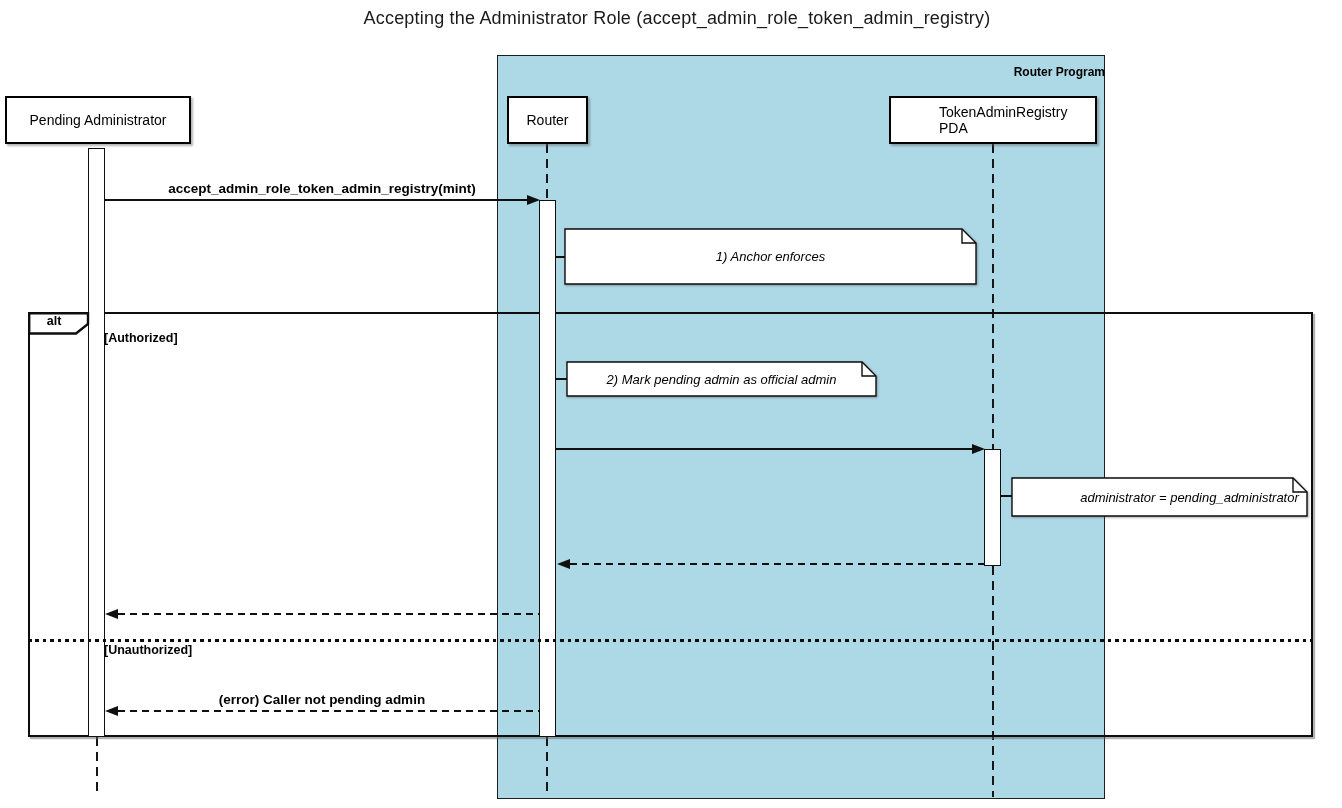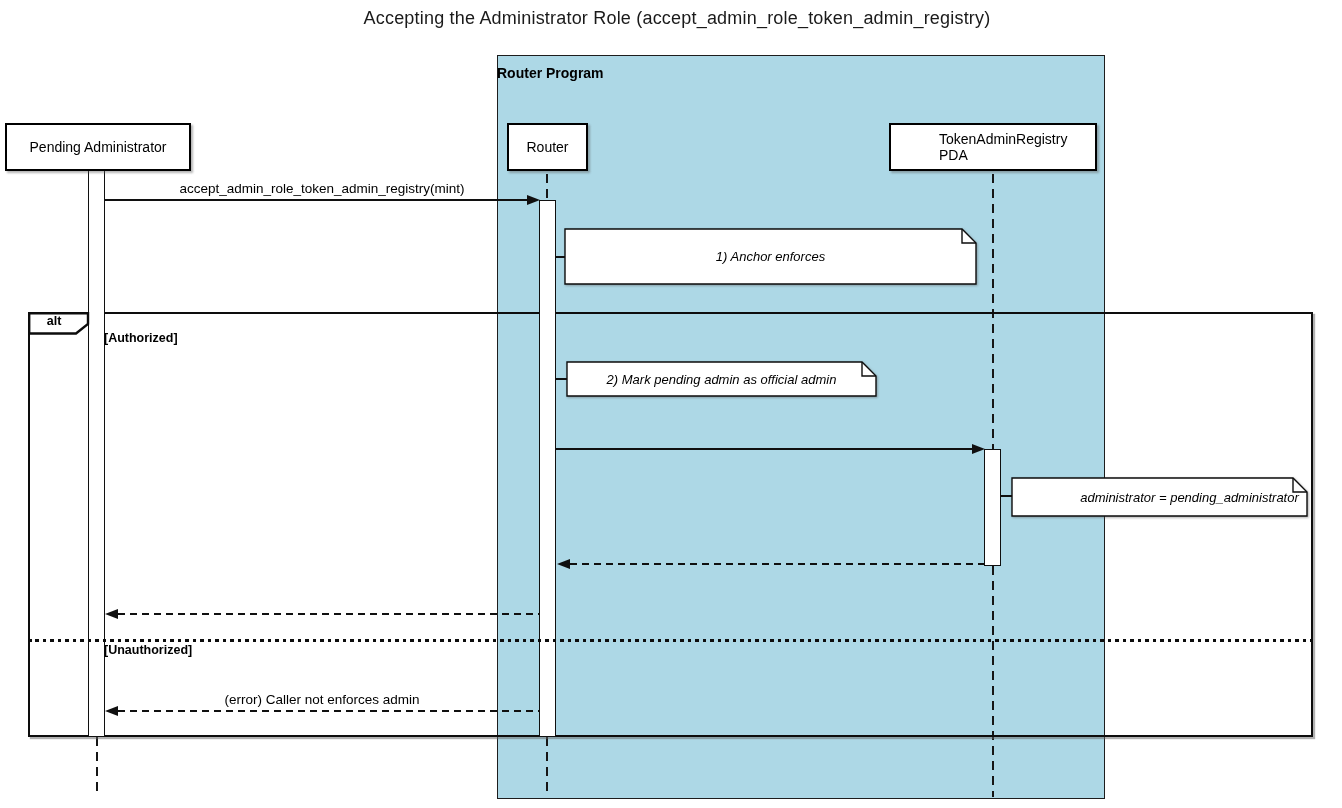--- a/index.html
+++ b/index.html
@@ -11,26 +11,26 @@
   *{box-sizing:border-box;margin:0;padding:0;}
   html,body{background:#ffffff;}
   body{font-family:"Liberation Sans","DejaVu Sans",sans-serif;color:#000;}
   #canvas{position:relative;width:1342px;height:808px;background:#fff;overflow:hidden;}
 
   .title{position:absolute;left:6px;top:8px;width:1342px;text-align:center;
          font-size:18px;color:#1a1a1a;letter-spacing:.2px;}
 
   .program-box{position:absolute;left:497px;top:55px;width:608px;height:744px;
                background:var(--container-fill);border:1.5px solid #1d1d1d;z-index:0;}
-  .program-label{position:absolute;left:497px;top:65px;width:608px;text-align:left;
-                 font-weight:bold;font-size:14px;z-index:1;}
+  .program-label{position:absolute;left:497px;top:65px;width:608px;text-align:right;
+                 font-weight:bold;font-size:12px;z-index:1;}
 
   .participant{position:absolute;top:96px;height:48px;background:var(--participant-fill);
                border:2px solid var(--stroke);display:flex;align-items:center;justify-content:center;
-               font-size:14px;z-index:6;box-shadow:2px 2px 2px rgba(90,90,90,.45);margin-top:27px;}
+               font-size:14px;z-index:6;box-shadow:2px 2px 2px rgba(90,90,90,.45);}
   .p-pending{left:5px;width:186px;}
   .p-router{left:507px;width:81px;}
   .p-pda{left:889px;width:208px;padding-left:48px;}
 
   .lifeline{position:absolute;width:2px;z-index:1;
             background:repeating-linear-gradient(to bottom,#161616 0 9px,transparent 9px 15px);}
 
   .bar{position:absolute;width:17px;background:#fff;border:1.6px solid #101010;z-index:3;}
 
   .alt-frame{position:absolute;left:28px;top:312px;width:1285px;height:425px;
@@ -46,21 +46,21 @@
 
   .msg-line-solid{position:absolute;height:2px;background:#101010;z-index:4;}
   .msg-line-dashed{position:absolute;height:2px;z-index:4;
       background:repeating-linear-gradient(to right,#101010 0 7px,transparent 7px 12px);}
   .arr-right{position:absolute;width:0;height:0;z-index:4;
       border-top:5.5px solid transparent;border-bottom:5.5px solid transparent;
       border-left:13px solid #101010;}
   .arr-left{position:absolute;width:0;height:0;z-index:4;
       border-top:5.5px solid transparent;border-bottom:5.5px solid transparent;
       border-right:13px solid #101010;}
-  .msg-label{position:absolute;text-align:center;font-size:13.5px;z-index:4;}
+  .msg-label{position:absolute;text-align:center;font-size:13.5px;z-index:4;font-weight:bold;}
 
   .note{position:absolute;z-index:6;filter:drop-shadow(1.5px 1.5px 1px rgba(90,90,90,.5));}
   .note svg{display:block;}
   .note .paper{fill:var(--note-fill);stroke:#0d0d0d;stroke-width:1.4;}
   .note .fold{fill:none;stroke:#0d0d0d;stroke-width:1.4;}
   .note-text{position:absolute;inset:0;display:flex;align-items:center;justify-content:center;
              font-size:13px;line-height:17px;}
   .note-text .inner{text-align:left;font-style:italic;}
   .note-connector{position:absolute;height:2px;background:#101010;z-index:5;}
 </style>
@@ -140,21 +140,21 @@
     </div>
       </div>
   </div>
 
   <div class="arr-left" style="left:557px;top:558.5px"></div>
   <div class="msg-line-dashed" style="left:570px;top:563px;width:414px"></div>
 
   <div class="arr-left" style="left:105px;top:608.5px"></div>
   <div class="msg-line-dashed" style="left:118px;top:613px;width:421px"></div>
 
-  <div class="msg-label" style="left:105px;top:692px;width:434px">(error) Caller not enforces admin</div>
+  <div class="msg-label" style="left:105px;top:692px;width:434px">(error) Caller not pending admin</div>
   <div class="arr-left" style="left:105px;top:705.5px"></div>
   <div class="msg-line-dashed" style="left:118px;top:710px;width:421px"></div>
 
   <div class="participant p-pending">
     <span>Pending Administrator</span>
   </div>
   <div class="participant p-router">
     <span>Router</span>
   </div>
   <div class="participant p-pda">

